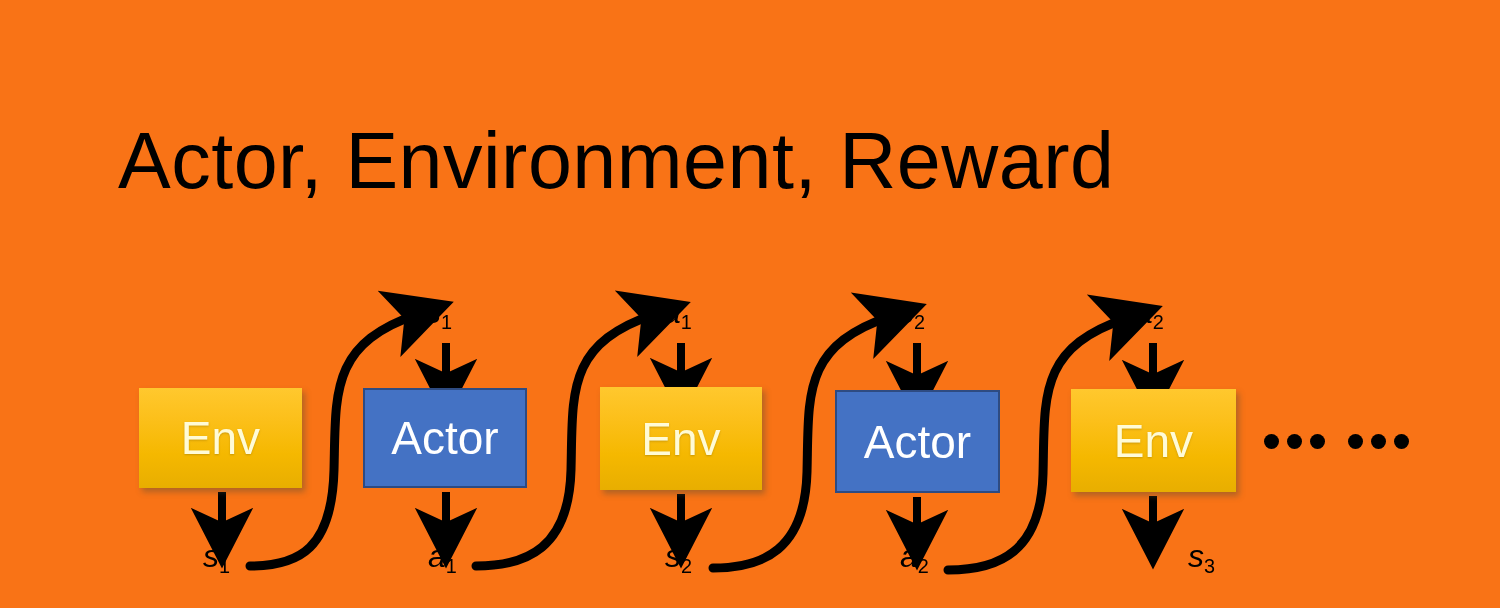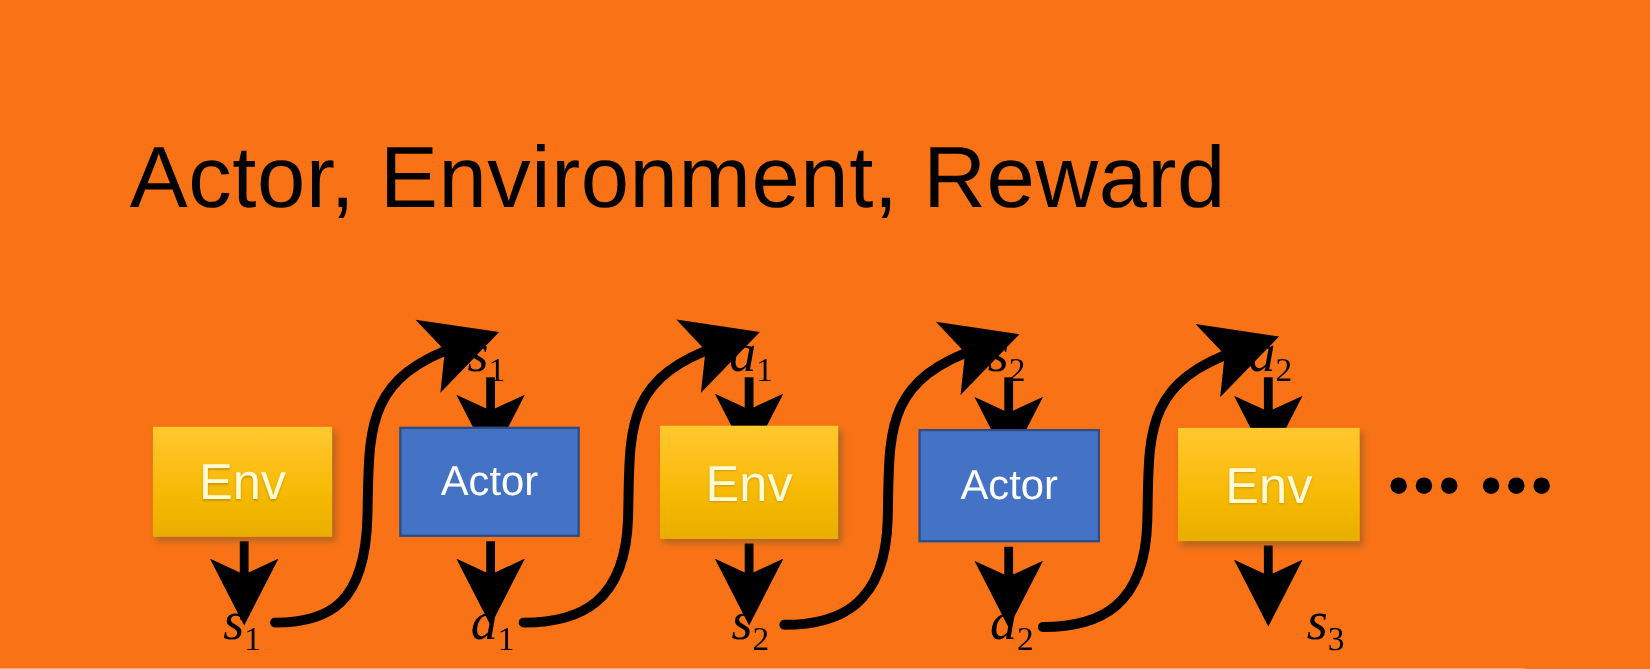--- a/index.html
+++ b/index.html
@@ -74,29 +74,29 @@
     font-size: 46px;
     text-shadow: 0 1px 2px rgba(120, 90, 0, 0.35);
   }
   .node.actor {
     background: #4472C4;
     border: 2px solid #2E4B82;
     box-shadow: none;
   }
   .node.actor .node-label {
     color: #FFFFFF;
-    font-size: 38px;
+    font-size: 46px;
   }
 
   
   .mathlabel {
     position: absolute;
-    font-family: Liberation Serif, serif;
+    font-family: Liberation Sans, sans-serif;
     font-style: italic;
-    font-size: 49px;
+    font-size: 32px;
     color: #000000;
     white-space: nowrap;
     line-height: 1;
   }
   .mathlabel .sub {
     font-size: 0.62em;
     font-style: normal;
     vertical-align: -0.32em;
     letter-spacing: 0;
   }

